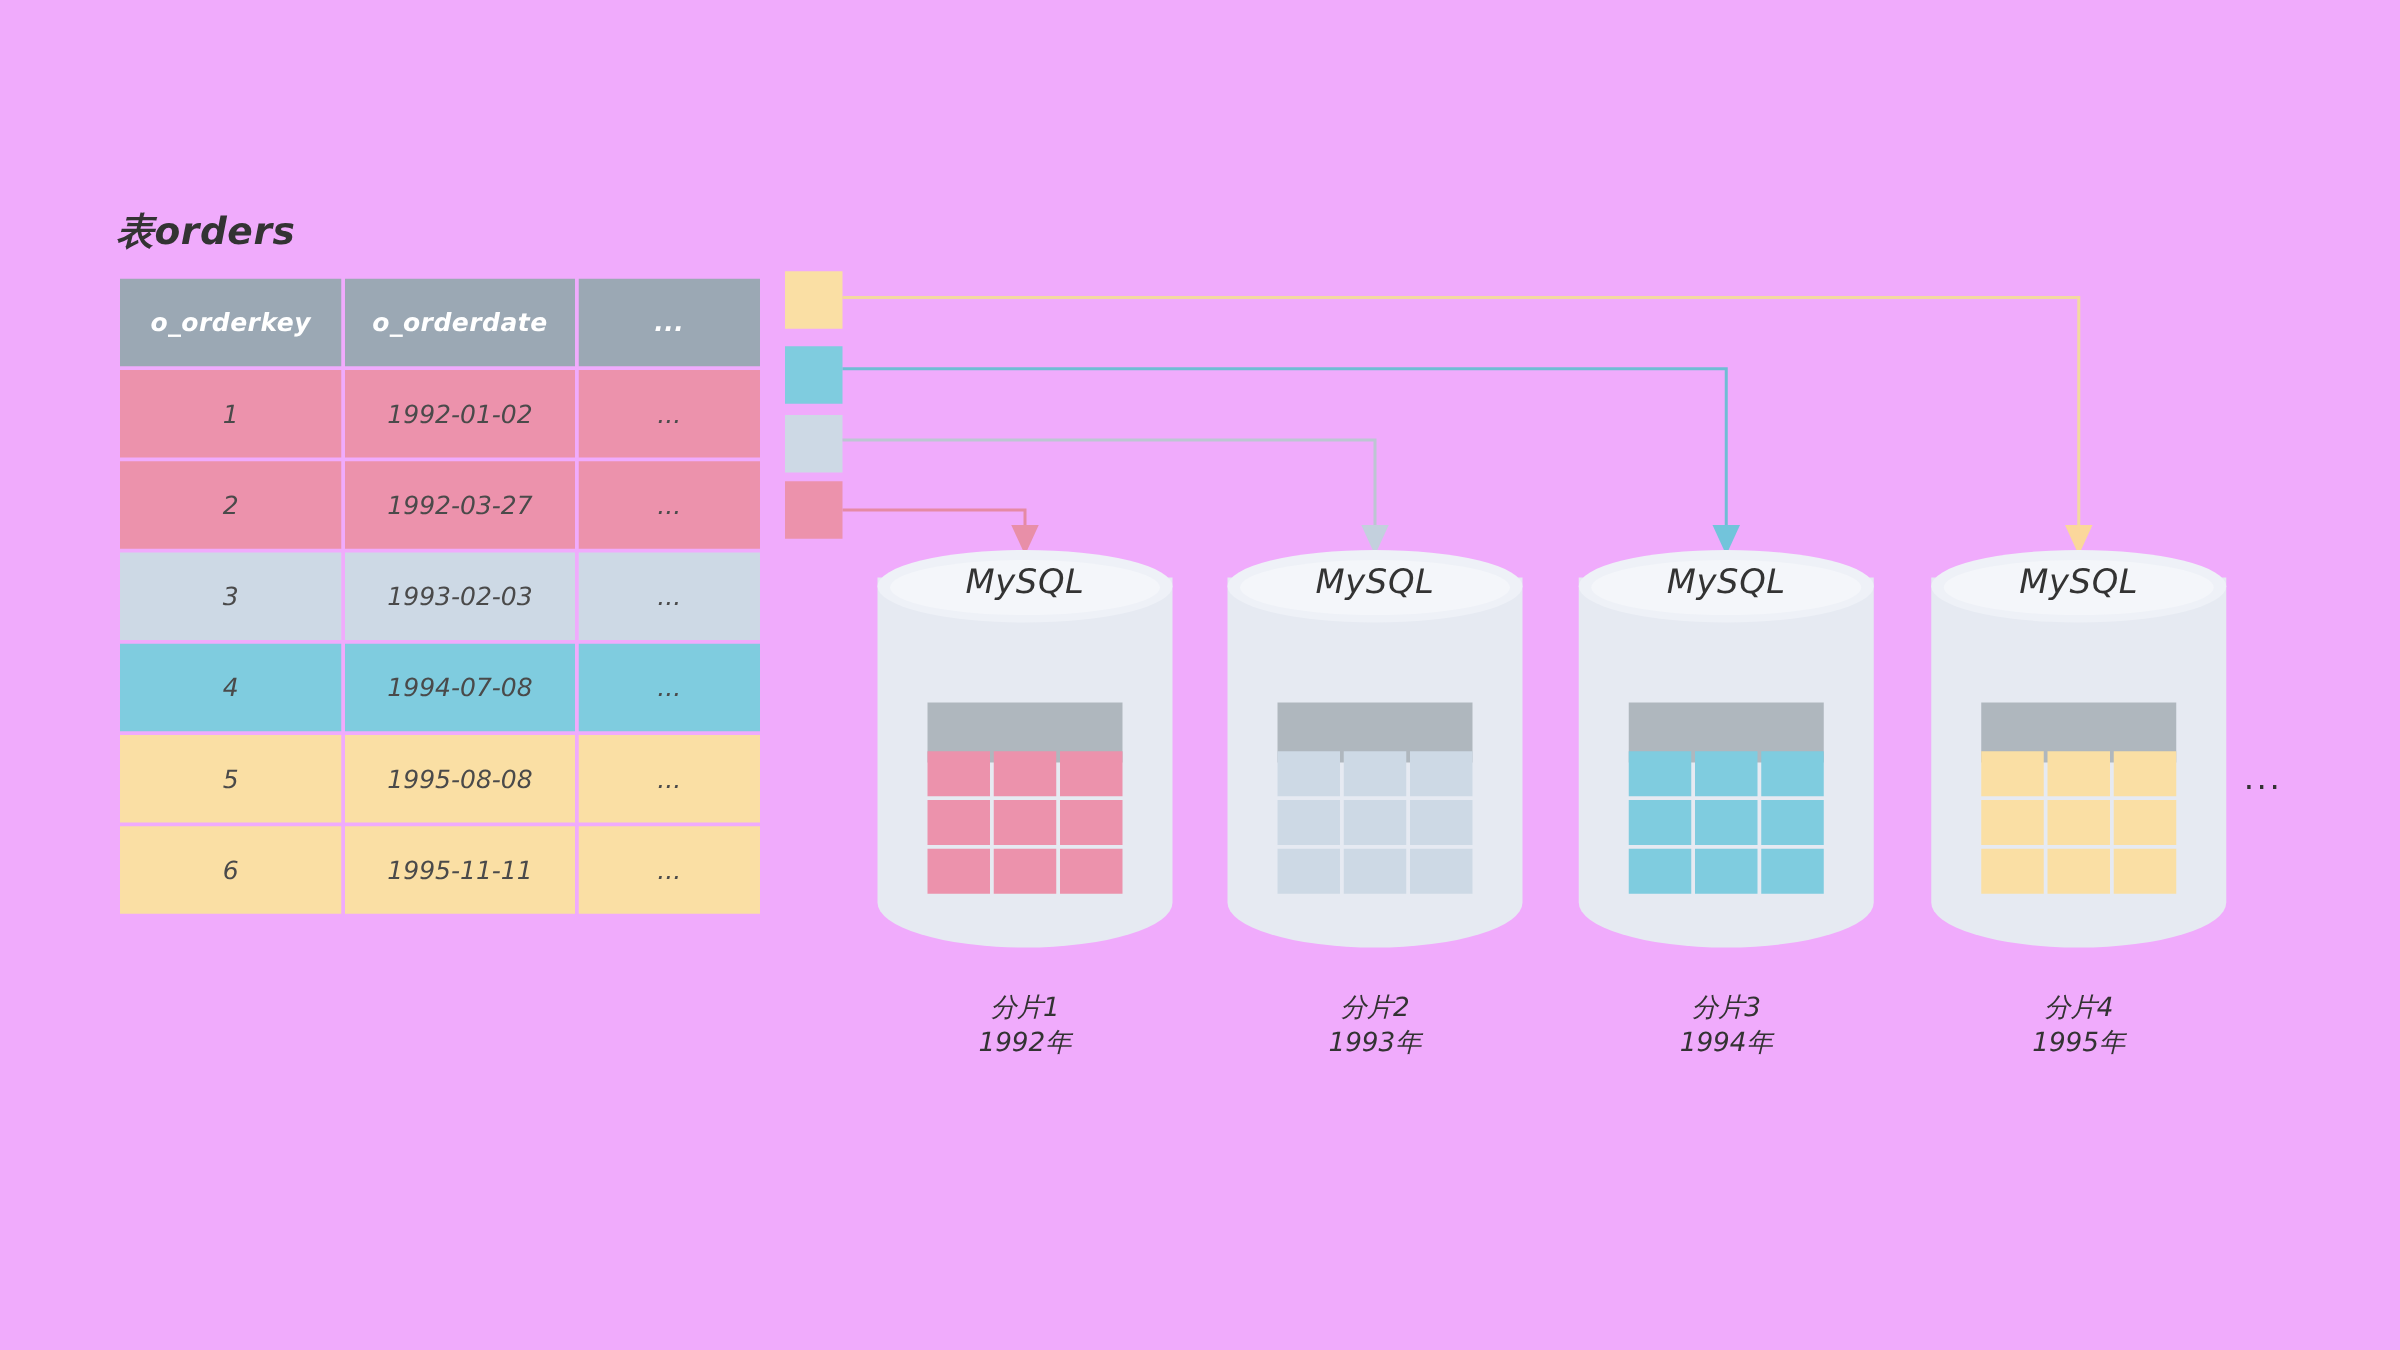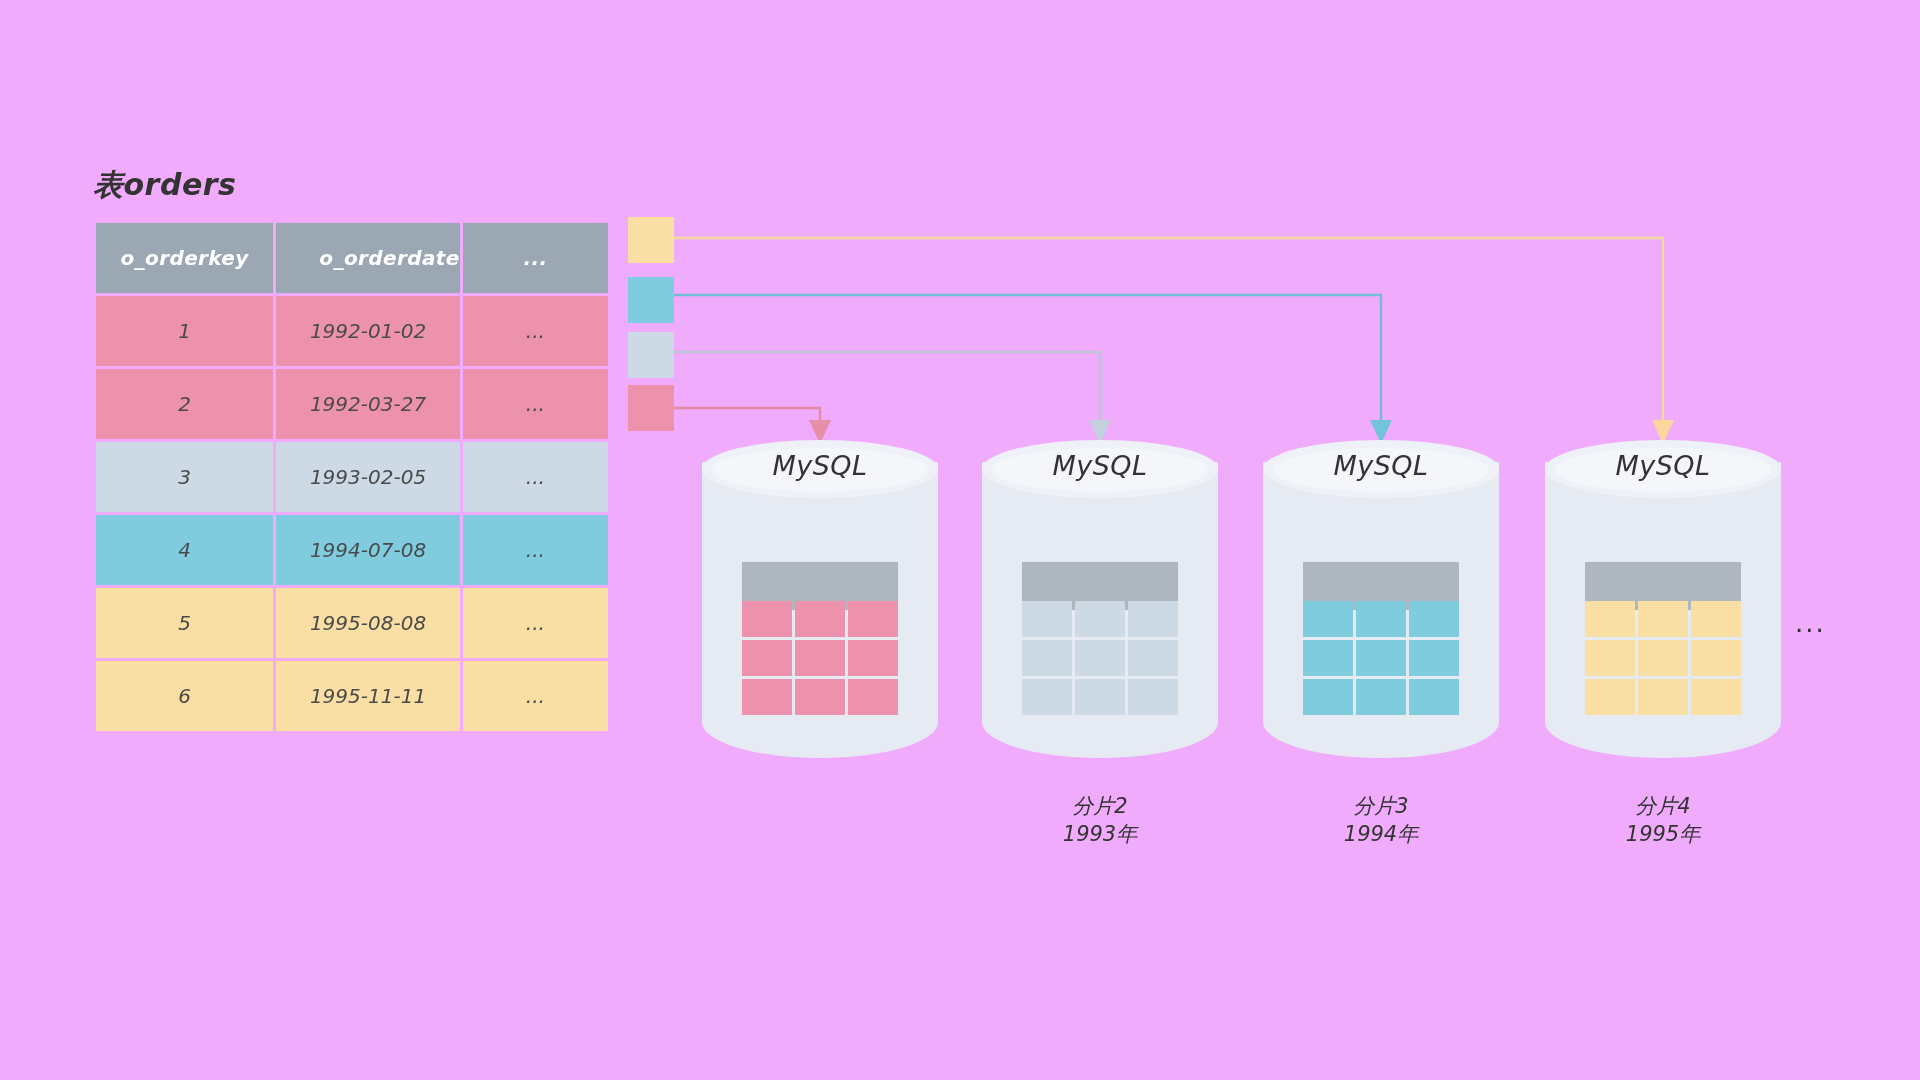--- a/index.html
+++ b/index.html
@@ -47,21 +47,21 @@
     padding: 0;
   }
   #orders-table th {
     background: #9BA8B4;
     color: #ffffff;
     font-weight: bold;
     font-size: 20px;
     letter-spacing: 0.4px;
   }
   #orders-table .col-key   { width: 180px; }
-  #orders-table .col-date  { width: 186px; text-align: right; }
+  #orders-table .col-date  { width: 186px; }
   #orders-table .col-dots  { width: 152px; }
   #orders-table td { color: #4a4a4a; }
 
   .c-pink   { background: #EC92AC; }
   .c-slate  { background: #CDD9E5; }
   .c-cyan   { background: #7FCCDF; }
   .c-amber  { background: #FADFA4; }
 
   
   .chip {
@@ -181,21 +181,21 @@
         <td class="c-pink">1992-01-02</td>
         <td class="c-pink">...</td>
       </tr>
       <tr>
         <td class="c-pink">2</td>
         <td class="c-pink">1992-03-27</td>
         <td class="c-pink">...</td>
       </tr>
       <tr>
         <td class="c-slate">3</td>
-        <td class="c-slate">1993-02-05</td>
+        <td class="c-slate">1993-02-03</td>
         <td class="c-slate">...</td>
       </tr>
       <tr>
         <td class="c-cyan">4</td>
         <td class="c-cyan">1994-07-08</td>
         <td class="c-cyan">...</td>
       </tr>
       <tr>
         <td class="c-amber">5</td>
         <td class="c-amber">1995-08-08</td>
@@ -240,20 +240,24 @@
       <div class="cell c-pink"></div>
       <div class="cell c-pink"></div>
       <div class="cell c-pink"></div>
       <div class="cell c-pink"></div>
       <div class="cell c-pink"></div>
       <div class="cell c-pink"></div>
       <div class="cell c-pink"></div>
       <div class="cell c-pink"></div>
       <div class="cell c-pink"></div>
     </div>
+    <div class="db-caption">
+      <span class="ln">分片1</span>
+      <span class="ln">1992年</span>
+    </div>
   </div>
 
   <div class="db" style="left:982px; top:440px;">
     <div class="db-body"></div>
     <div class="db-top">
       <div class="db-top-inner"></div>
     </div>
     <div class="db-label">MySQL</div>
     <div class="db-grid">
       <div class="hdr"></div>

